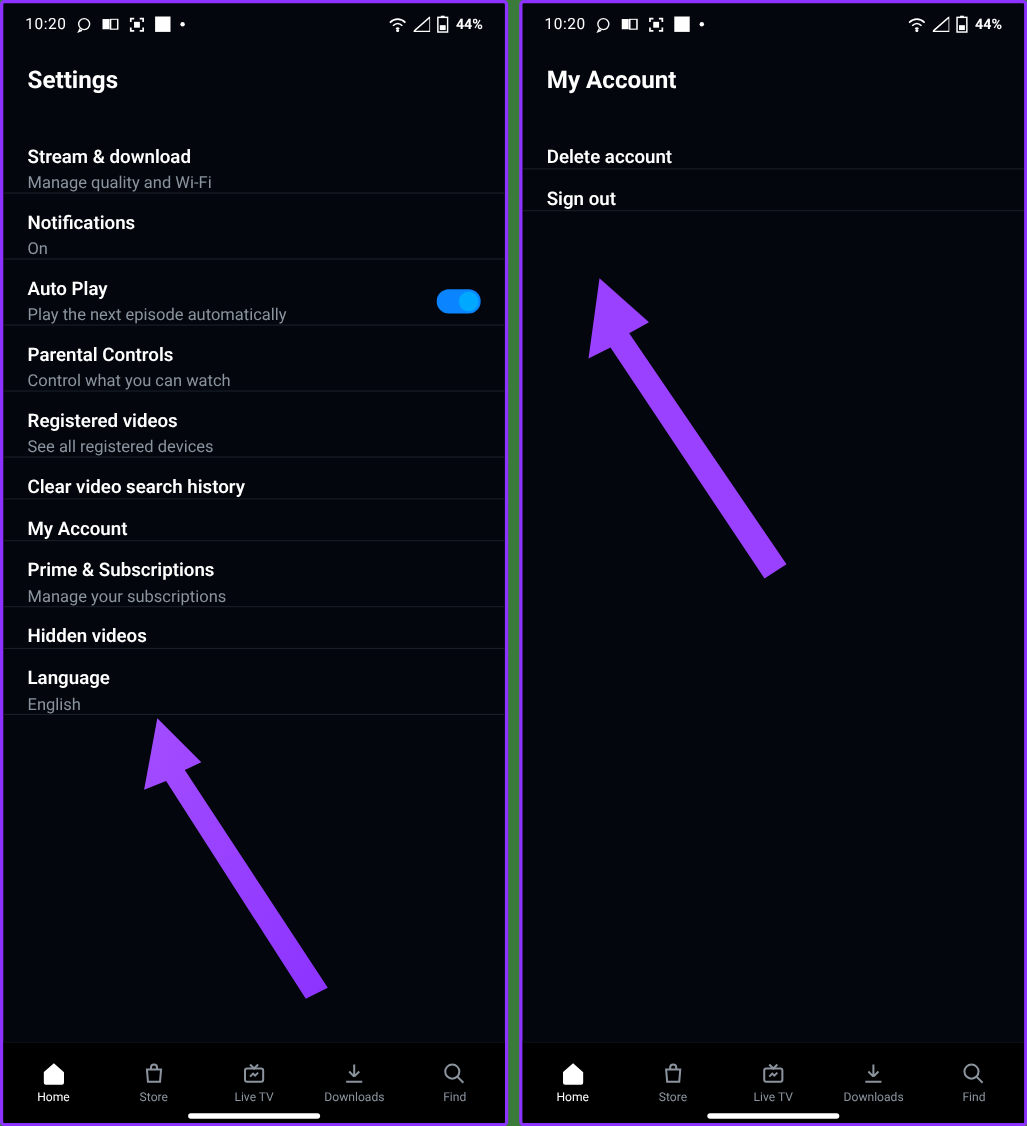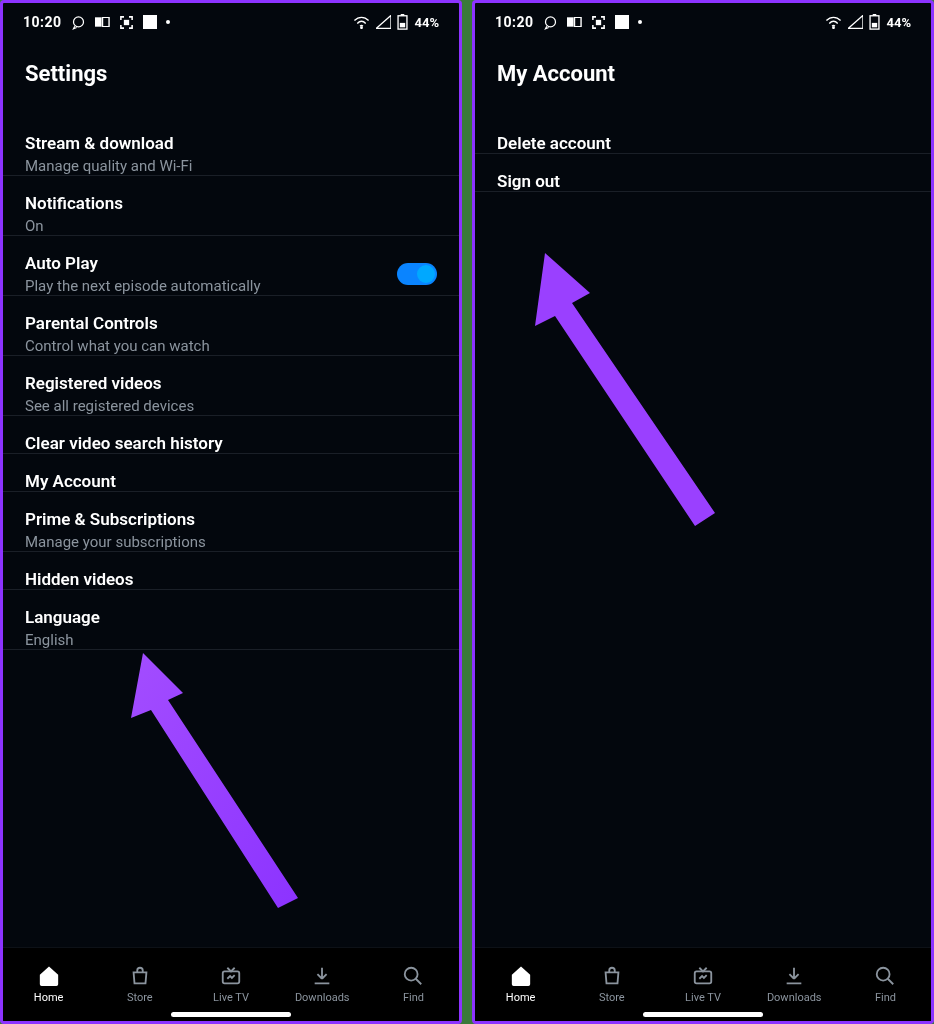--- a/index.html
+++ b/index.html
@@ -32,21 +32,21 @@
     height: 38px;
     display: flex;
     align-items: center;
     justify-content: space-between;
     padding: 0 20px;
     color: #fff;
     font-size: 14px;
   }
   .sb-left { display:flex; align-items:center; gap:9px; }
   .sb-right { display:flex; align-items:center; gap:6px; }
-  .time { font-weight:700; letter-spacing:0.5px;text-align:center; }
+  .time { font-weight:400; letter-spacing:0.5px;text-align:center; }
   .sq { width:14px; height:14px; background:#fff; }
   .dot { width:4px; height:4px; border-radius:50%; background:#fff; }
   .ico { display:inline-flex; color:#fff; }
   .battery-text { font-size:13px;font-weight:bold; }
 
   
   .hdr {
     padding: 20px 22px 30px 22px;
     color:#fff;
     font-size:22px;

